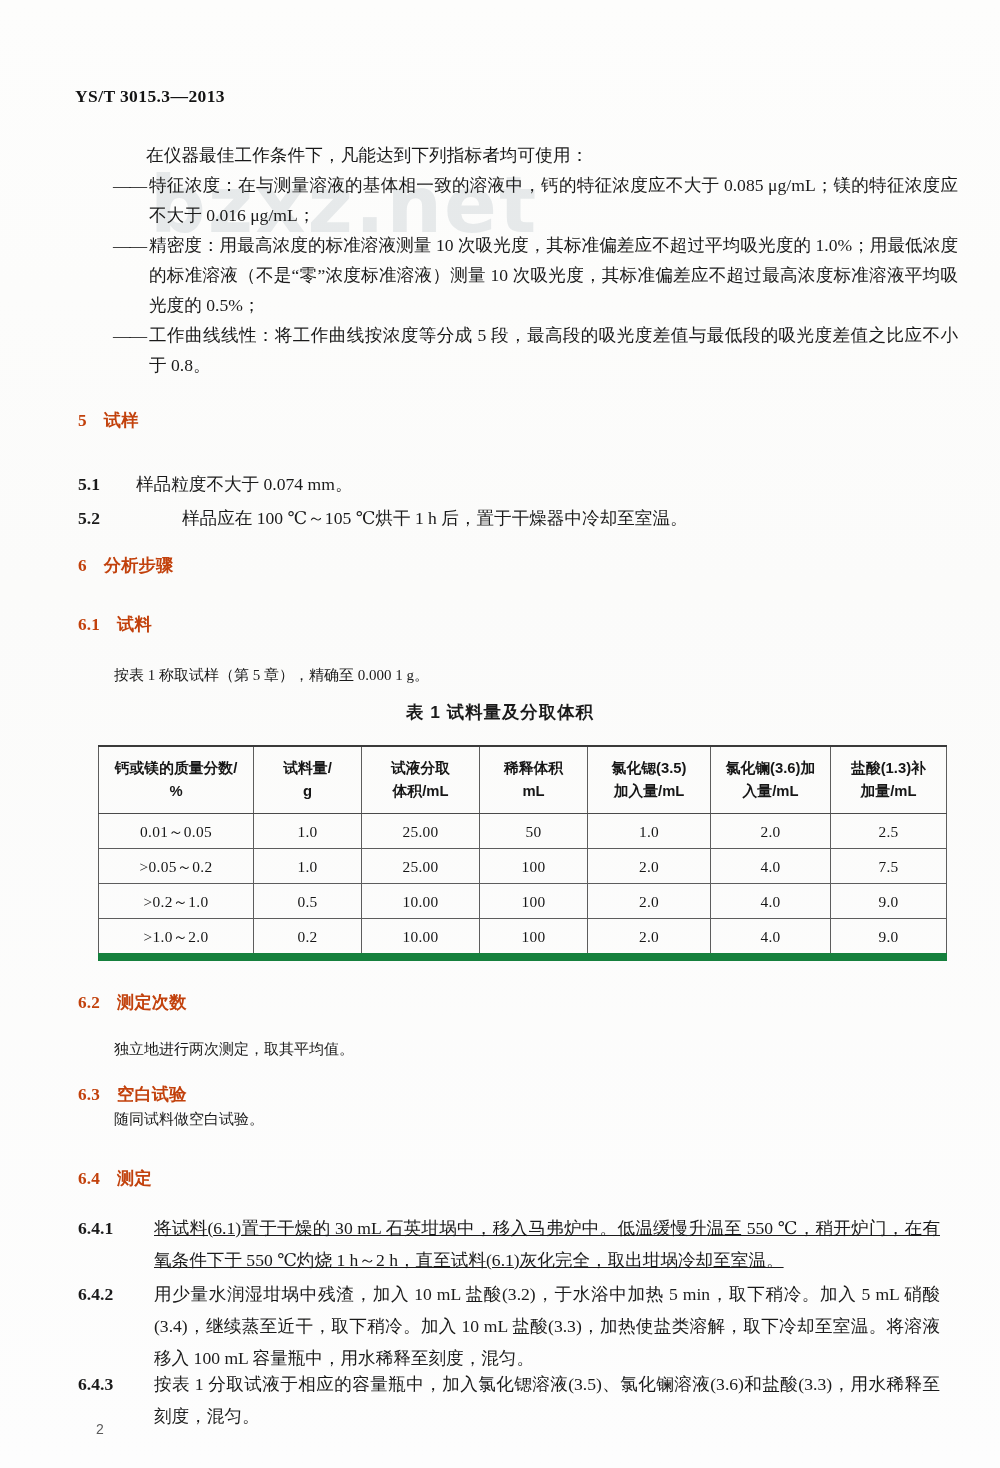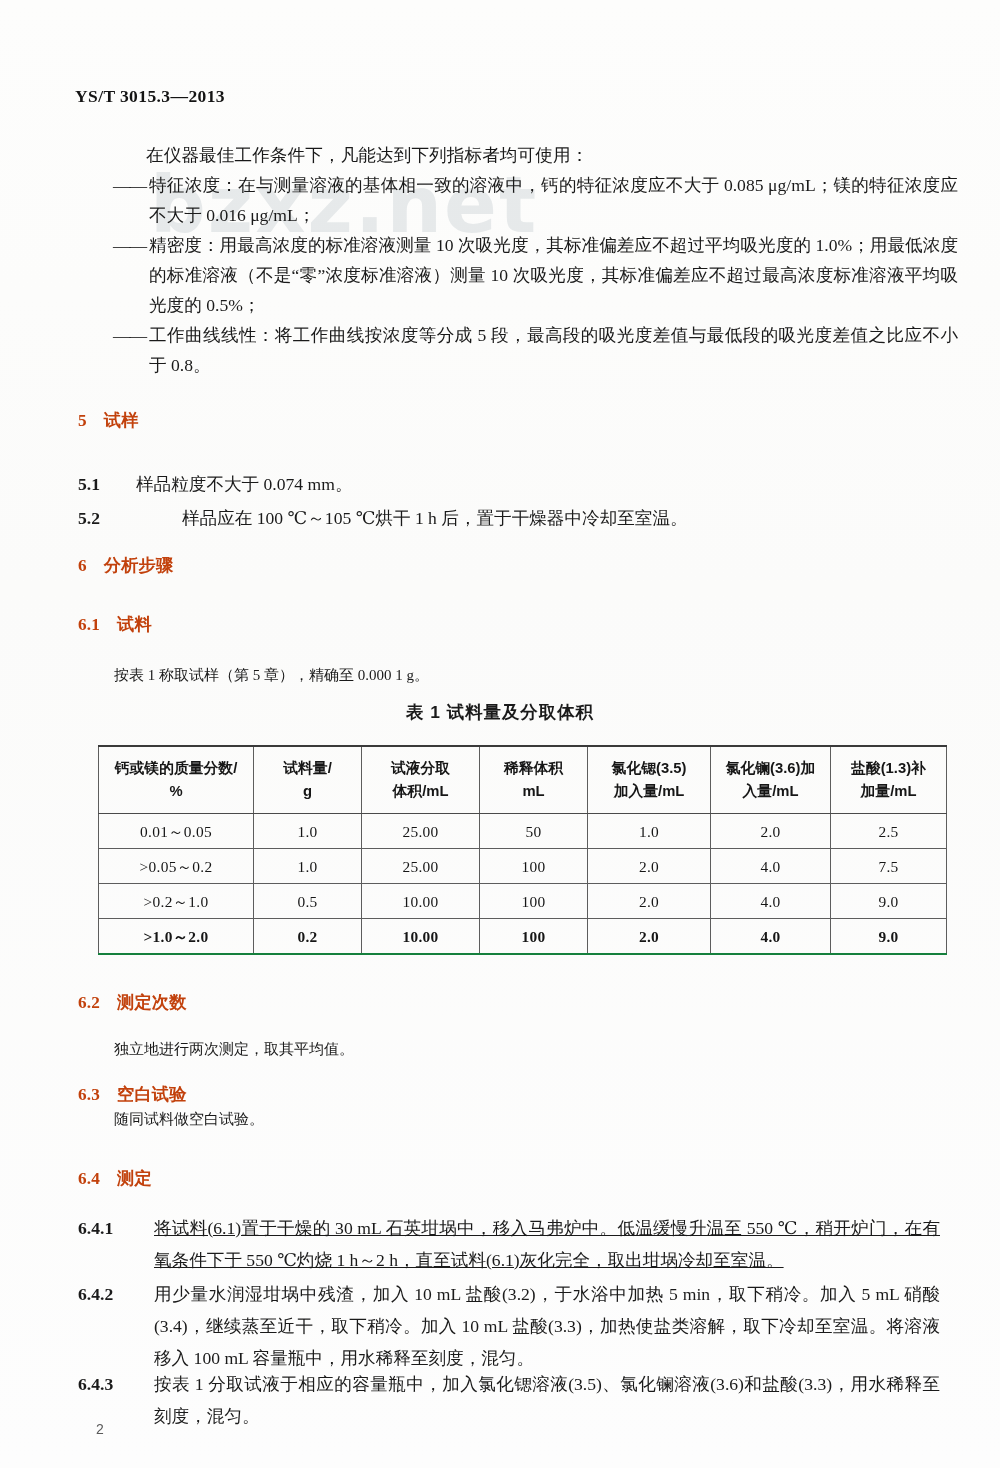--- a/index.html
+++ b/index.html
@@ -158,21 +158,21 @@
     font-size: 14.8px;
   }
   table.data th .l2 { display: block; }
   table.data td {
     height: 34px;
     font-family: "Liberation Serif", serif;
     font-size: 15.4px;
     letter-spacing: 0.3px;
   }
   table.data tr.hdr th { border-top: 2px solid #3a3a3a; border-bottom: 1.5px solid #4a4a4a;}
-  table.data tr:last-child td { border-bottom: 2px solid #15803d; font-weight: bold; }
+  table.data tr:last-child td { border-bottom: 8px solid #15803d; }
 
   .page-num {
     position: absolute;
     left: 96px;
     top: 1421px;
     font-size: 14px;
     font-family: "Liberation Sans","DejaVu Sans", sans-serif;
     color: #5a5a5a;
   }
 </style>

